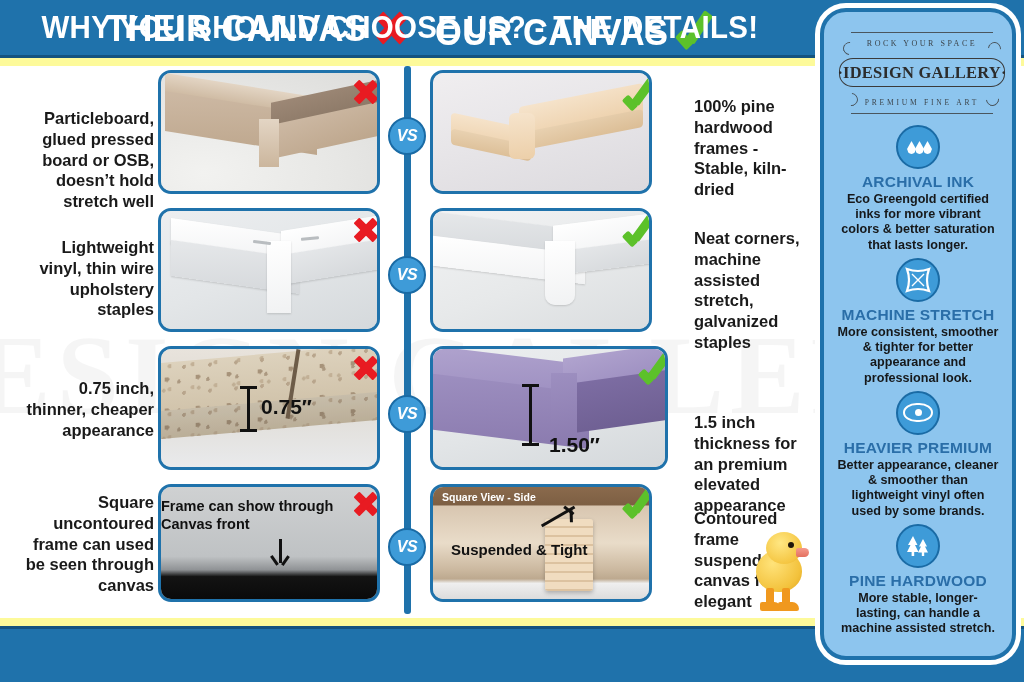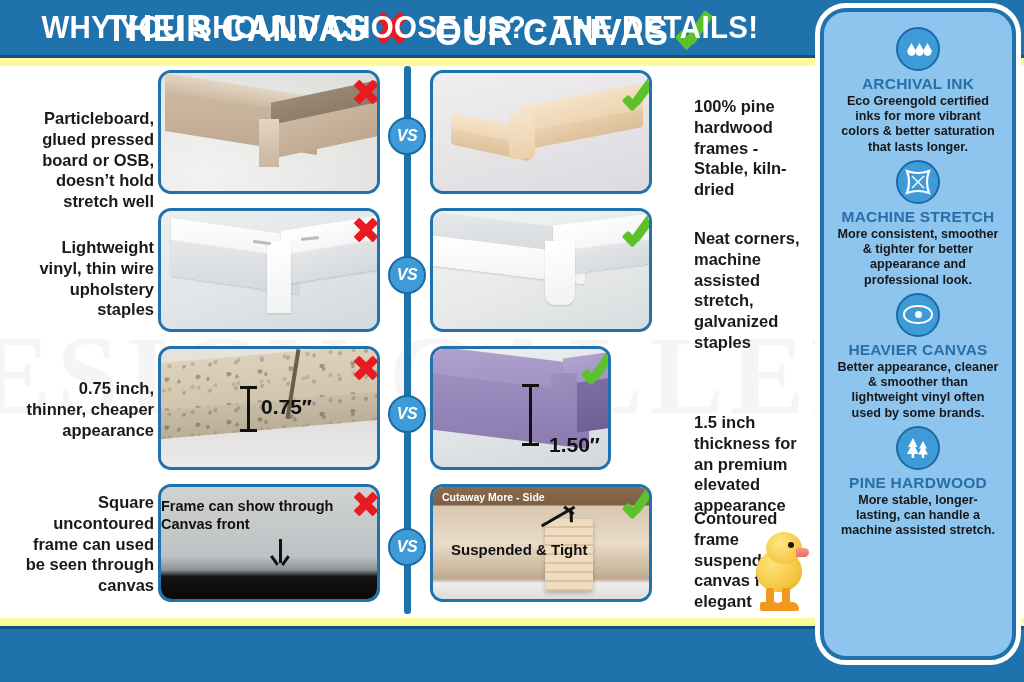--- a/index.html
+++ b/index.html
@@ -273,21 +273,21 @@
     <div class="dimline" style="left:86px;top:38px;width:3px;height:44px;"></div>
     <div class="dimline" style="left:79px;top:37px;width:17px;height:3px;"></div>
     <div class="dimline" style="left:79px;top:80px;width:17px;height:3px;"></div>
     <div class="annot" style="left:100px;top:46px;font-size:21px;">0.75″</div>
     <span class="photo-mark xmark" style="right:-2px;top:6px;">
         <i></i>
         <i></i>
       </span>
   </div>
 
-  <div class="photo ph7" style="left:430px;top:346px;width:181px;height:124px;">
+  <div class="photo ph7" style="left:430px;top:346px;width:238px;height:124px;">
     <div class="inner">
       <div class="purp t" style="left:-6px;top:6px;width:160px;height:34px;transform:skewY(7deg);"></div>
       <div class="purp" style="left:-6px;top:34px;width:162px;height:56px;transform:skewY(7deg);"></div>
       <div class="purp t" style="left:130px;top:2px;width:108px;height:30px;transform:skewY(-8deg);"></div>
       <div class="purp s" style="left:130px;top:28px;width:108px;height:50px;transform:skewY(-8deg);"></div>
       <div class="purp" style="left:118px;top:24px;width:26px;height:72px;border-radius:0 0 10px 10px;"></div>
     </div>
     <div class="dimline" style="left:96px;top:36px;width:3px;height:60px;"></div>
     <div class="dimline" style="left:89px;top:35px;width:17px;height:3px;"></div>
     <div class="dimline" style="left:89px;top:94px;width:17px;height:3px;"></div>
@@ -307,21 +307,21 @@
     <div style="position:absolute;left:112px;top:68px;width:2.5px;height:11px;background:#111;transform:rotate(-35deg);z-index:5;"></div>
     <div style="position:absolute;left:123px;top:68px;width:2.5px;height:11px;background:#111;transform:rotate(35deg);z-index:5;"></div>
     <span class="photo-mark xmark" style="right:-2px;top:4px;">
         <i></i>
         <i></i>
       </span>
   </div>
 
   <div class="photo ph8" style="left:430px;top:484px;width:222px;height:118px;">
     <div class="inner"></div>
-    <div class="cap" style="left:9px;top:4px;">Cutaway More - Side</div>
+    <div class="cap" style="left:9px;top:4px;">Square View - Side</div>
     <div class="dowel" style="left:112px;top:32px;width:48px;height:72px;"></div>
     <div class="annot" style="left:18px;top:54px;font-size:15px;">Suspended &amp; Tight</div>
     <div style="position:absolute;left:106px;top:28px;width:38px;height:2.5px;background:#111;transform:rotate(-30deg);z-index:5;"></div>
     <div style="position:absolute;left:130px;top:22px;width:12px;height:2.5px;background:#111;transform:rotate(38deg);z-index:5;"></div>
     <div style="position:absolute;left:132px;top:28px;width:12px;height:2.5px;background:#111;transform:rotate(-92deg);z-index:5;"></div>
     <span class="photo-mark check" style="right:-10px;top:-2px;">
         <i></i>
         <i></i>
       </span>
   </div>
@@ -337,20 +337,31 @@
     <div class="foot" style="left:8px;"></div>
       <div class="foot" style="left:26px;"></div>
   </div>
 
   <div class="botyellow"></div>
   <div class="bottom"></div>
   <div class="bot-title">WHY YOU SHOULD CHOOSE US? - THE DETAILS!</div>
 
   <div class="sidebar">
 
+    <div class="logo">
+      <div class="swirl a"></div>
+      <div class="curl" style="left:10px;top:18px;transform:rotate(-40deg);"></div>
+      <div class="curl" style="right:10px;top:18px;transform:rotate(50deg);"></div>
+      <div class="flour arc-top">ROCK YOUR SPACE</div>
+      <div class="name">·IDESIGN GALLERY·</div>
+      <div class="flour arc-bot">PREMIUM FINE ART</div>
+      <div class="curl" style="left:12px;bottom:14px;transform:rotate(140deg);"></div>
+      <div class="curl" style="right:12px;bottom:14px;transform:rotate(-140deg);"></div>
+      <div class="swirl b"></div>
+    </div>
 
     <div class="feat">
       <div class="ficon">
         <span class="drop" style="left:9px;top:14px;"></span>
         <span class="drop" style="left:17px;top:14px;"></span>
         <span class="drop" style="left:25px;top:14px;"></span>
       </div>
       <div class="ftitle">ARCHIVAL INK</div>
       <div class="fbody">Eco Greengold certified inks for more vibrant colors &amp; better saturation that lasts longer.</div>
     </div>
@@ -365,21 +376,21 @@
       <div class="ftitle">MACHINE STRETCH</div>
       <div class="fbody">More consistent, smoother &amp; tighter for better appearance and professional look.</div>
     </div>
 
     <div class="feat">
       <div class="ficon">
         <div class="eye-o">
             <div class="eye-p"></div>
           </div>
       </div>
-      <div class="ftitle">HEAVIER CANVAS</div>
+      <div class="ftitle">HEAVIER PREMIUM</div>
       <div class="fbody">Better appearance, cleaner &amp; smoother than lightweight vinyl often used by some brands.</div>
     </div>
 
     <div class="feat">
       <div class="ficon">
         <svg width="28" height="26" viewBox="0 0 28 26">
           <path d="M9 3 L4 12 L6.5 12 L3 19 L14.5 19 L11 12 L13.5 12 Z" fill="#ffffff"></path>
           <rect x="7.6" y="18" width="2.6" height="5" fill="#ffffff"></rect>
           <path d="M19 6 L15 13.5 L17 13.5 L14 19.5 L24 19.5 L21 13.5 L23 13.5 Z" fill="#ffffff"></path>
           <rect x="17.8" y="19" width="2.4" height="4" fill="#ffffff"></rect>

